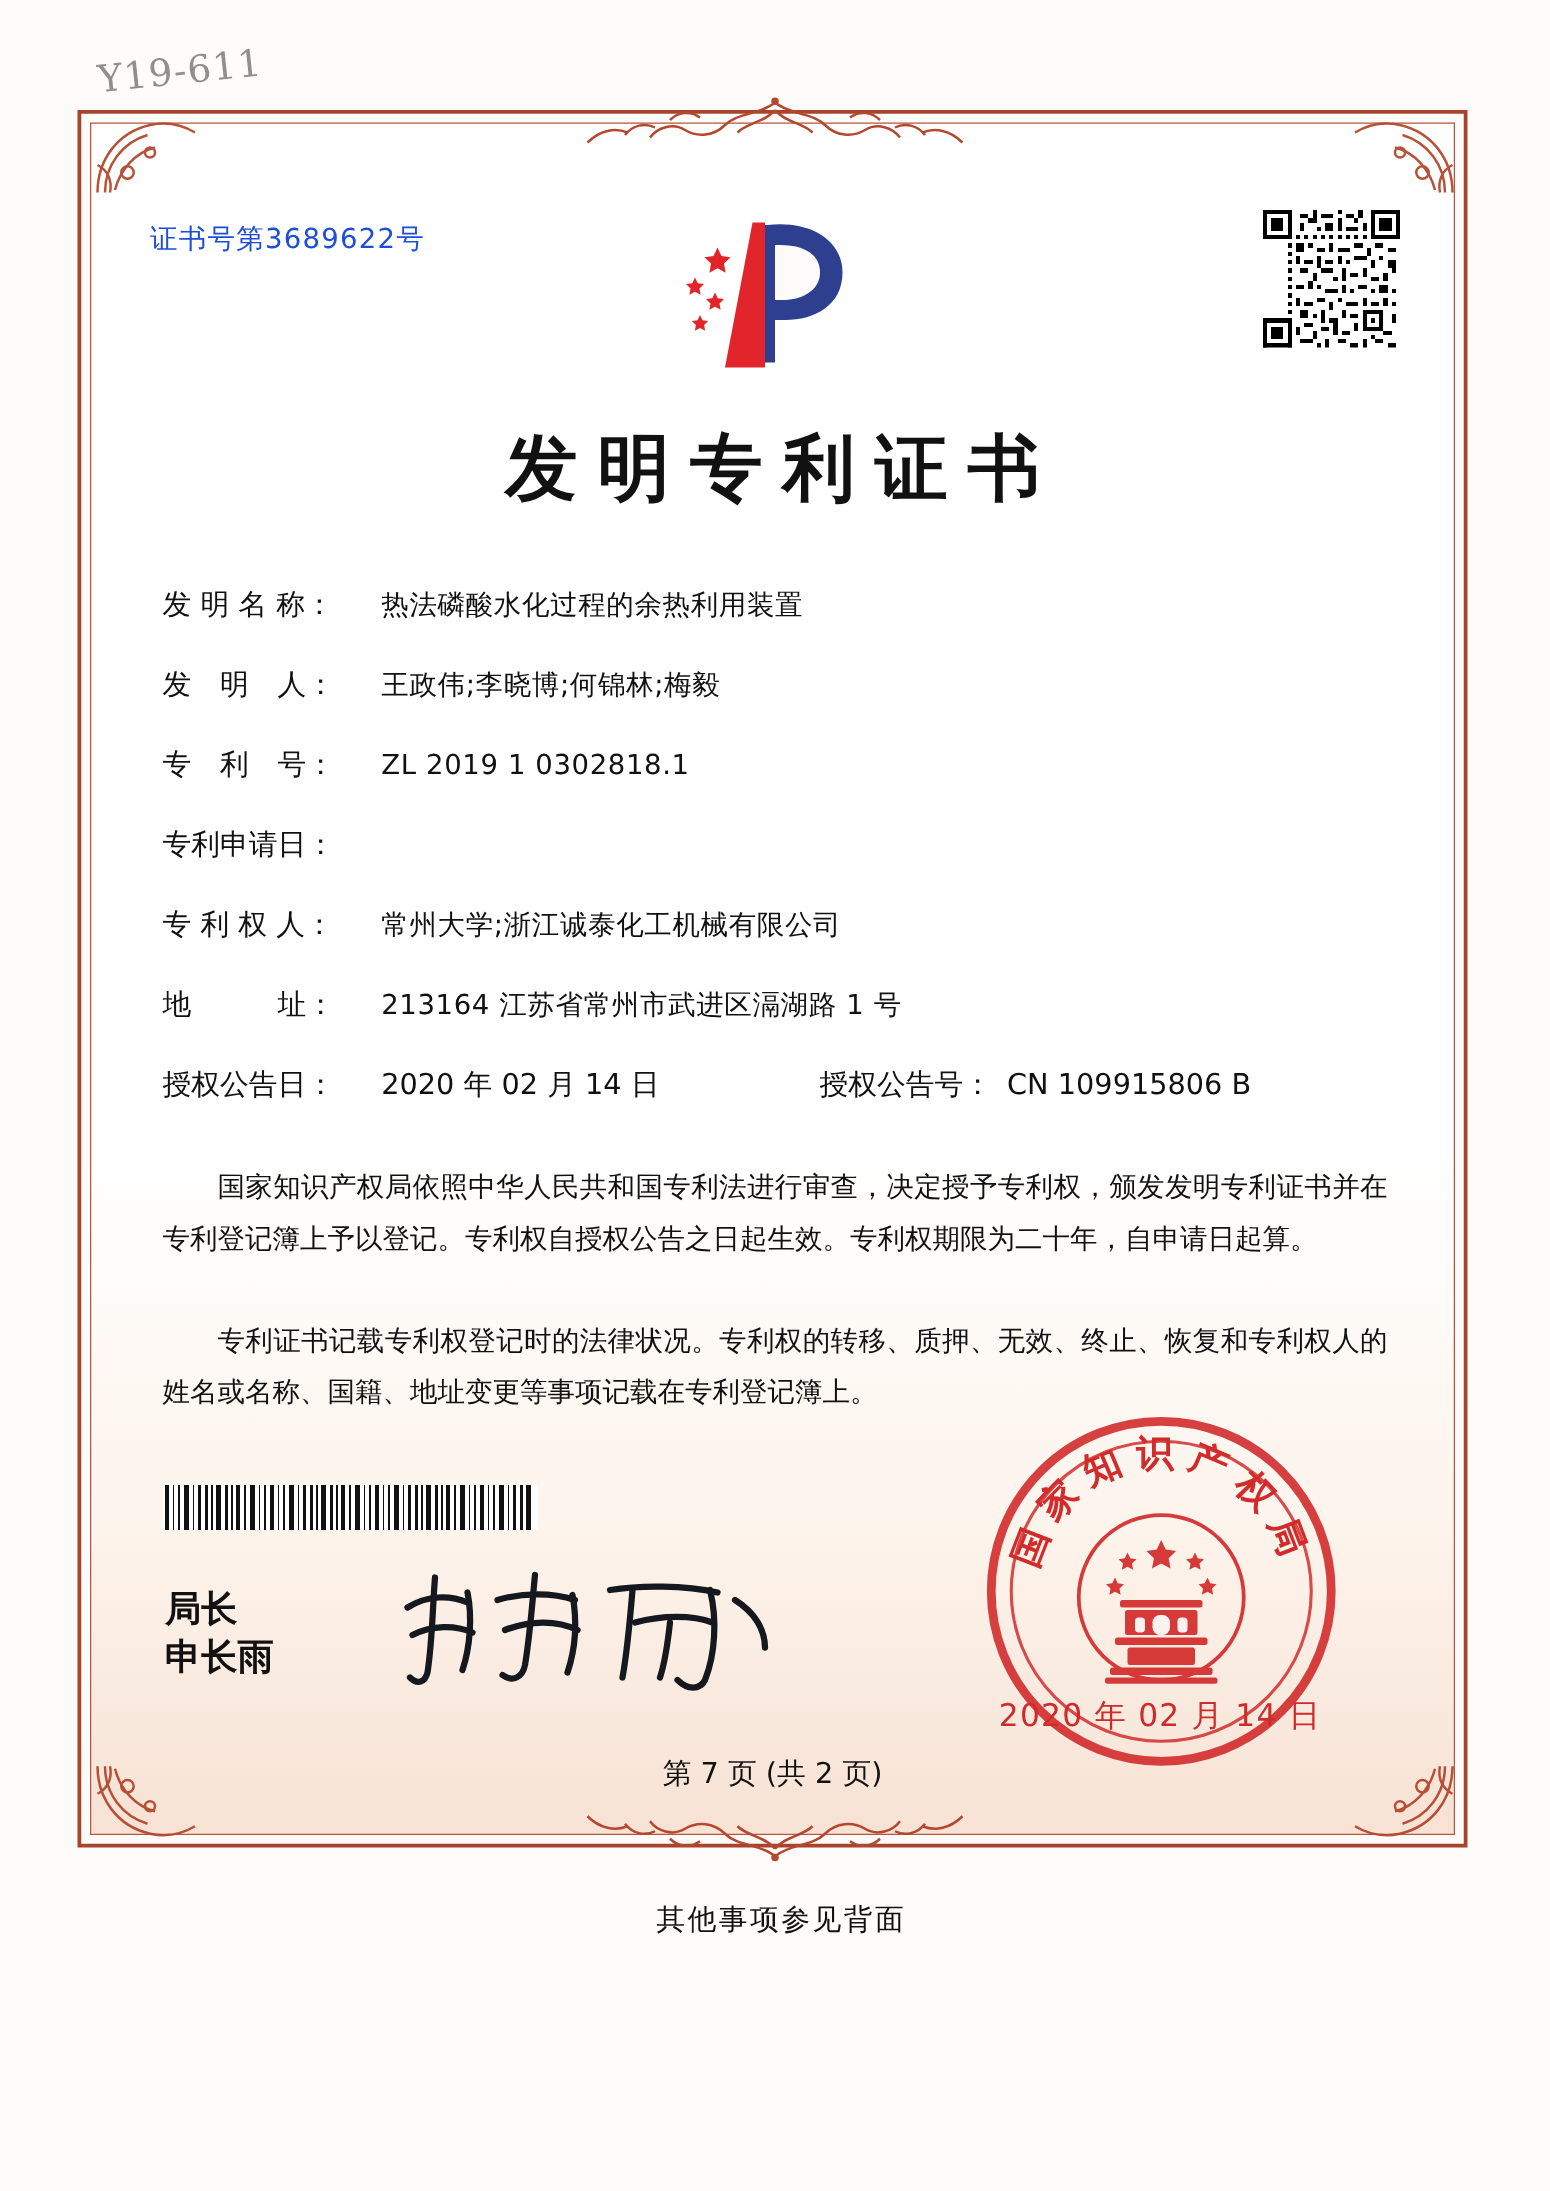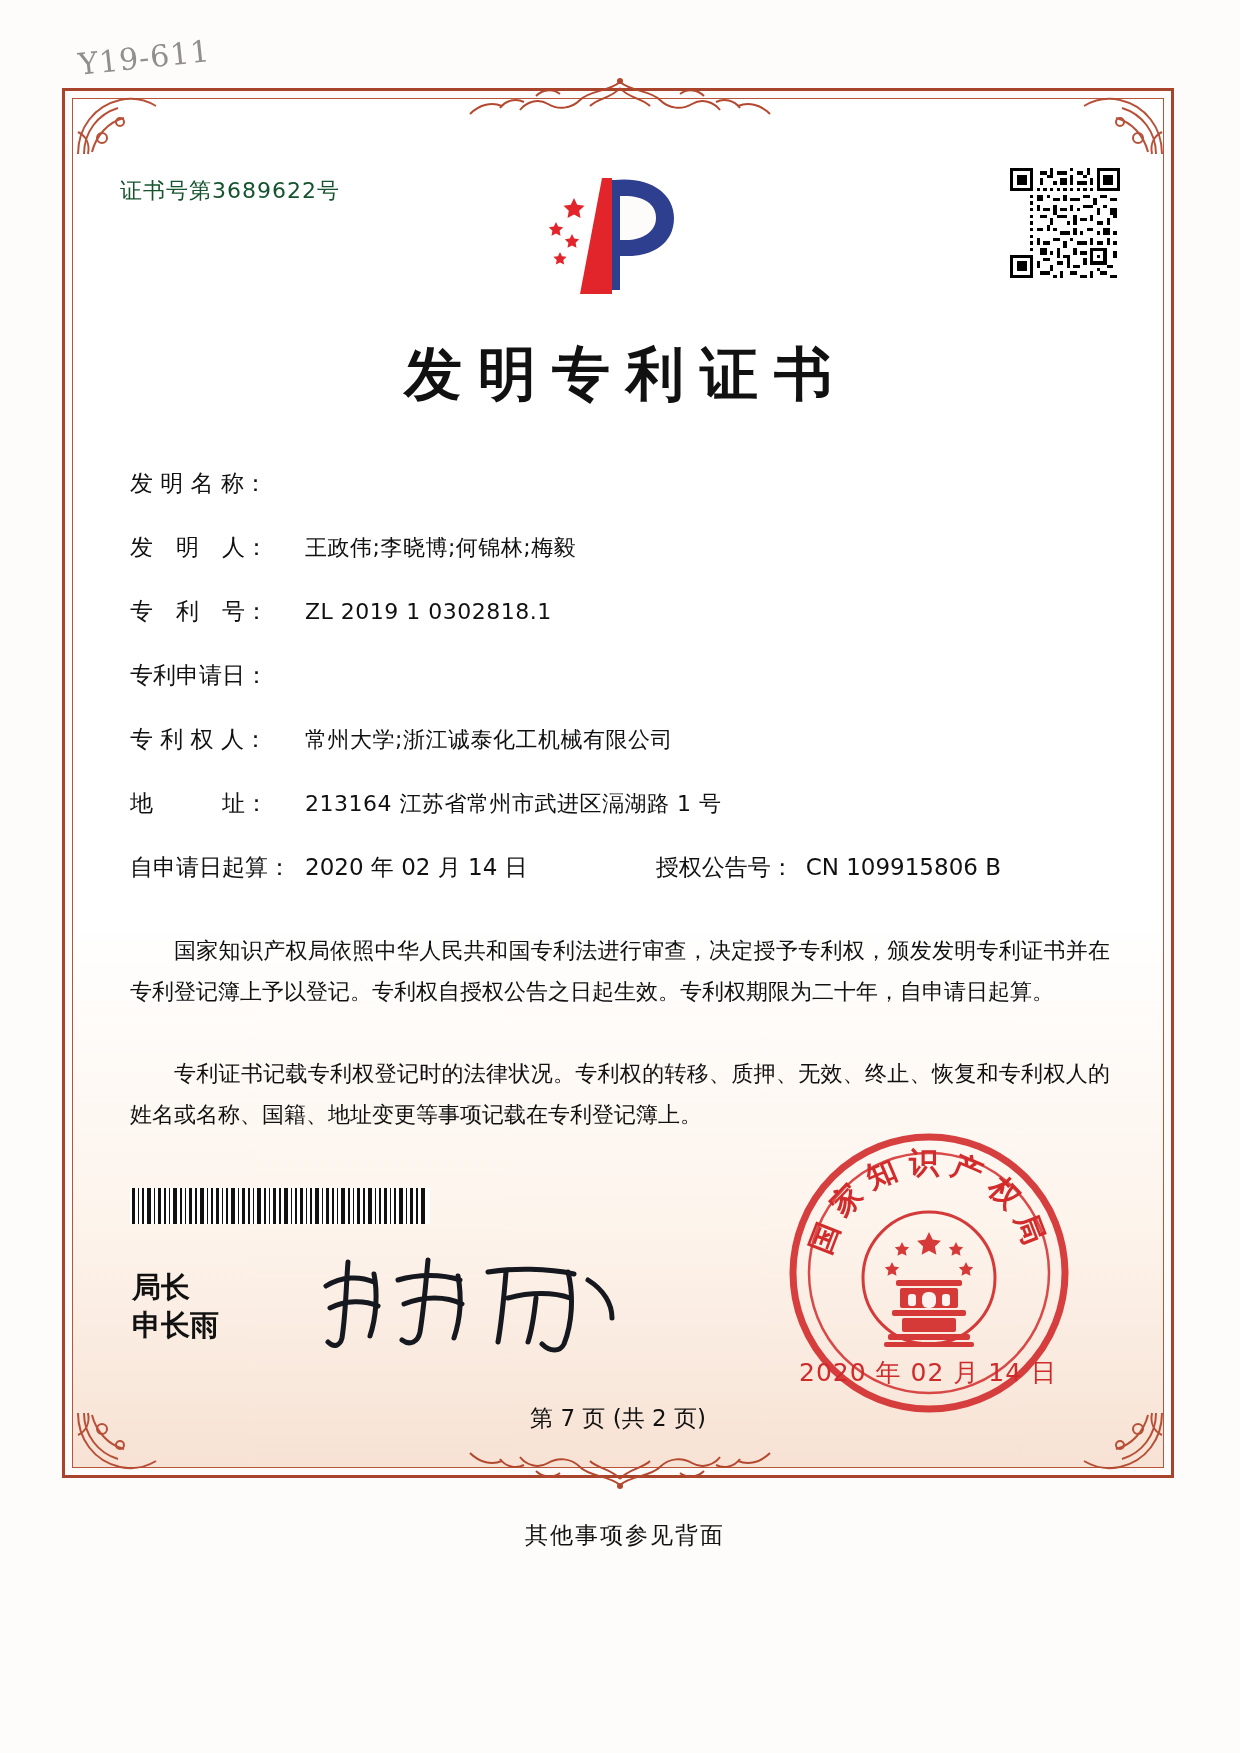--- a/index.html
+++ b/index.html
@@ -89,21 +89,21 @@
     left: 72px;
     top: 98px;
     width: 1092px;
     height: 1370px;
   }
   .cert-no {
     position: absolute;
     left: 48px;
     top: 78px;
     font-size: 22px;
-    color: #14532d;
+    color: #1d4ed8;
     letter-spacing: 1px;
     font-family: "DejaVu Sans", sans-serif;
   }
   
   .logo {
     position: absolute;
     left: 50%;
     top: 62px;
     transform: translateX(-50%);
     width: 180px;
@@ -494,20 +494,21 @@
         </g>
       </svg>
     </div>
 
     <div class="title">发明专利证书</div>
 
     <div class="fields">
 
       <div class="field">
         <div class="lbl">发 明 名 称：</div>
+        <div class="val">热法磷酸水化过程的余热利用装置</div>
       </div>
 
       <div class="field">
         <div class="lbl">发　明　人：</div>
         <div class="val">王政伟;李晓博;何锦林;梅毅</div>
       </div>
 
       <div class="field">
         <div class="lbl">专　利　号：</div>
         <div class="val">ZL 2019 1 0302818.1</div>
@@ -521,21 +522,21 @@
         <div class="lbl">专 利 权 人：</div>
         <div class="val">常州大学;浙江诚泰化工机械有限公司</div>
       </div>
 
       <div class="field">
         <div class="lbl">地　　　址：</div>
         <div class="val">213164 江苏省常州市武进区滆湖路 1 号</div>
       </div>
 
       <div class="field">
-        <div class="lbl">自申请日起算：</div>
+        <div class="lbl">授权公告日：</div>
         <div class="val2">2020 年 02 月 14 日</div>
         <div class="lbl2">授权公告号：</div>
         <div class="val2">CN 109915806 B</div>
       </div>
 
     </div>
 
     <div class="para p1">
       <p>国家知识产权局依照中华人民共和国专利法进行审查，决定授予专利权，颁发发明专利证书并在专利登记簿上予以登记。专利权自授权公告之日起生效。专利权期限为二十年，自申请日起算。</p>
     </div>

